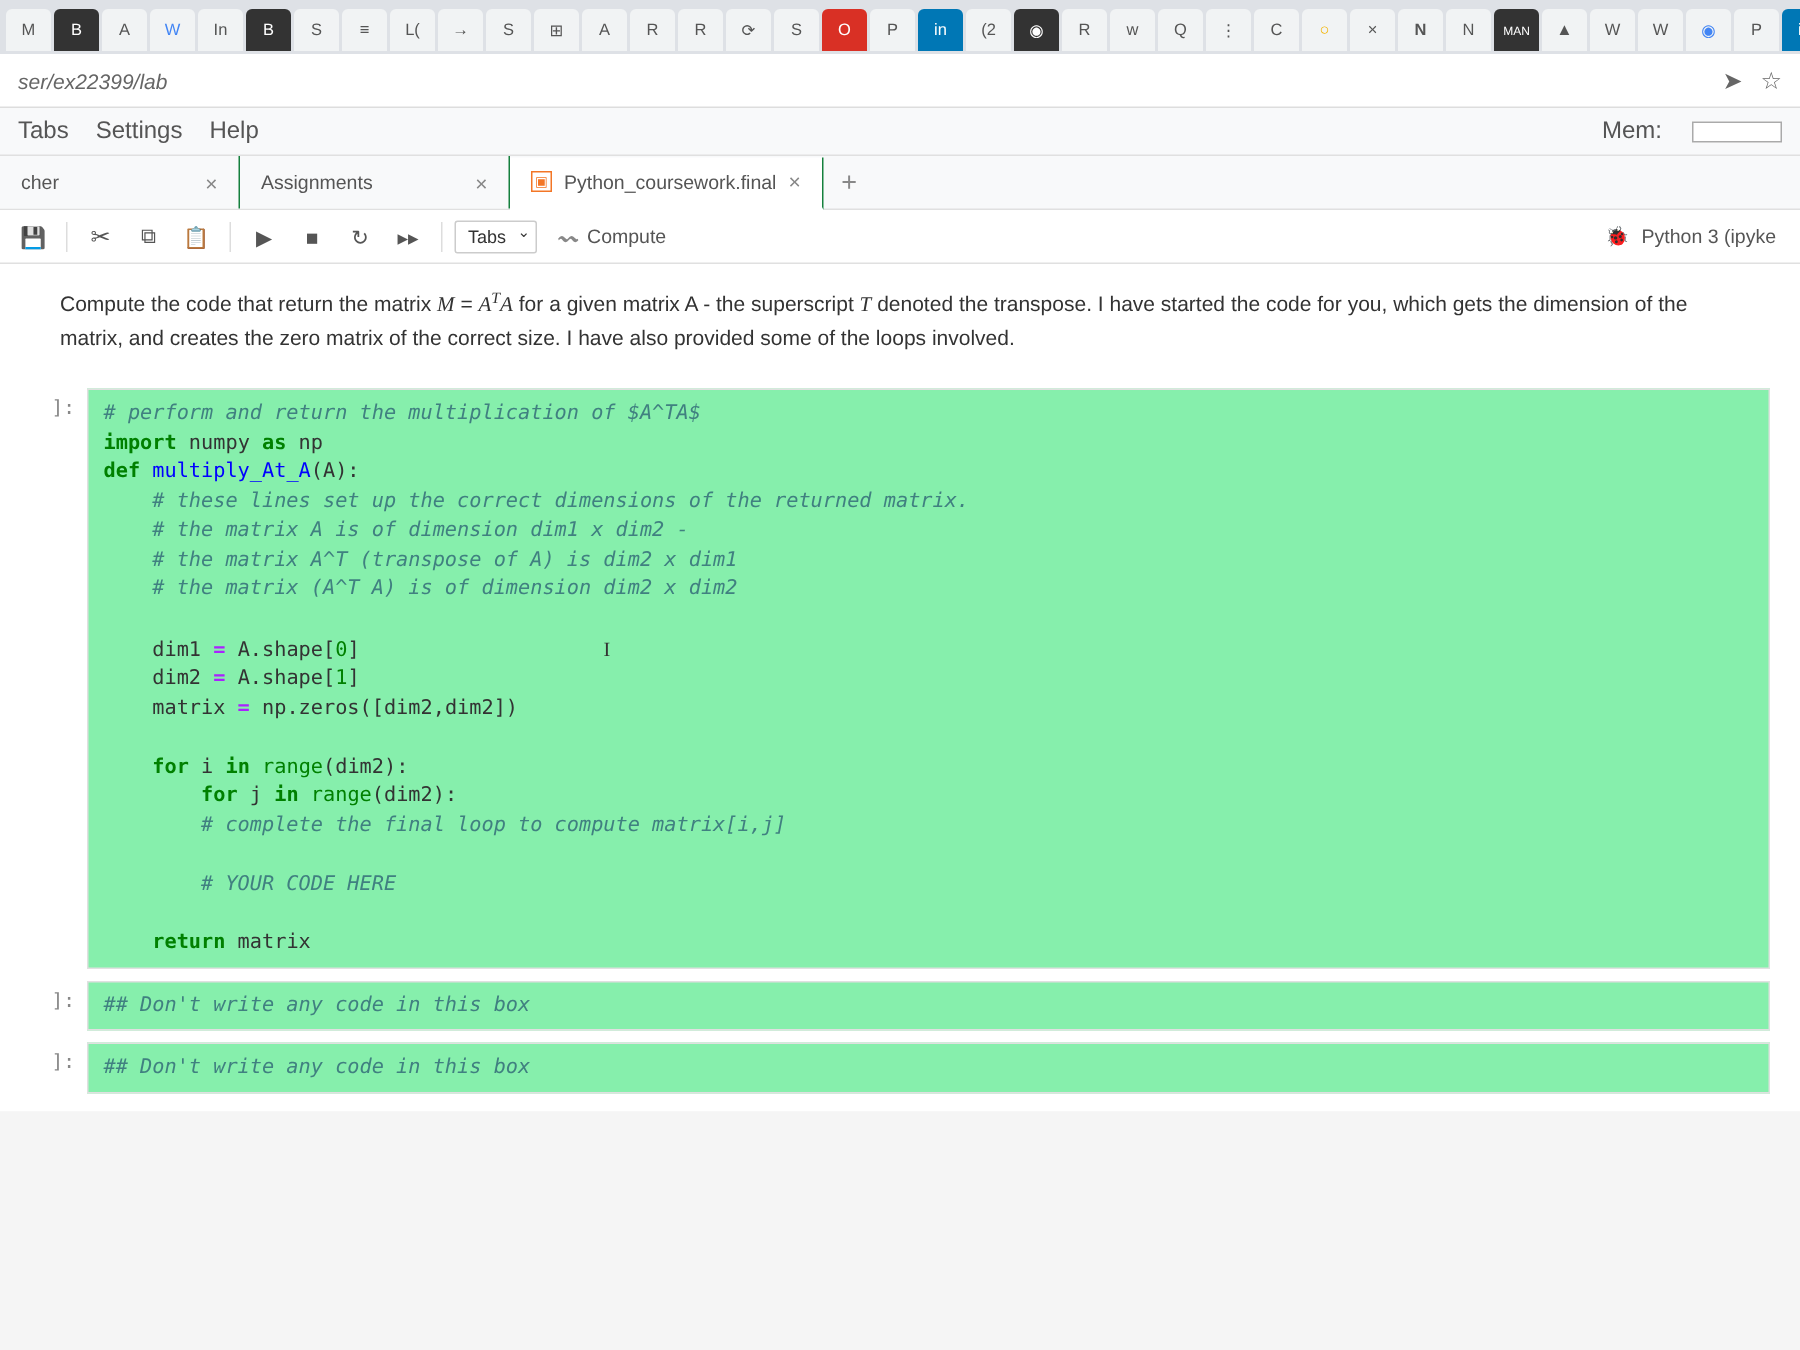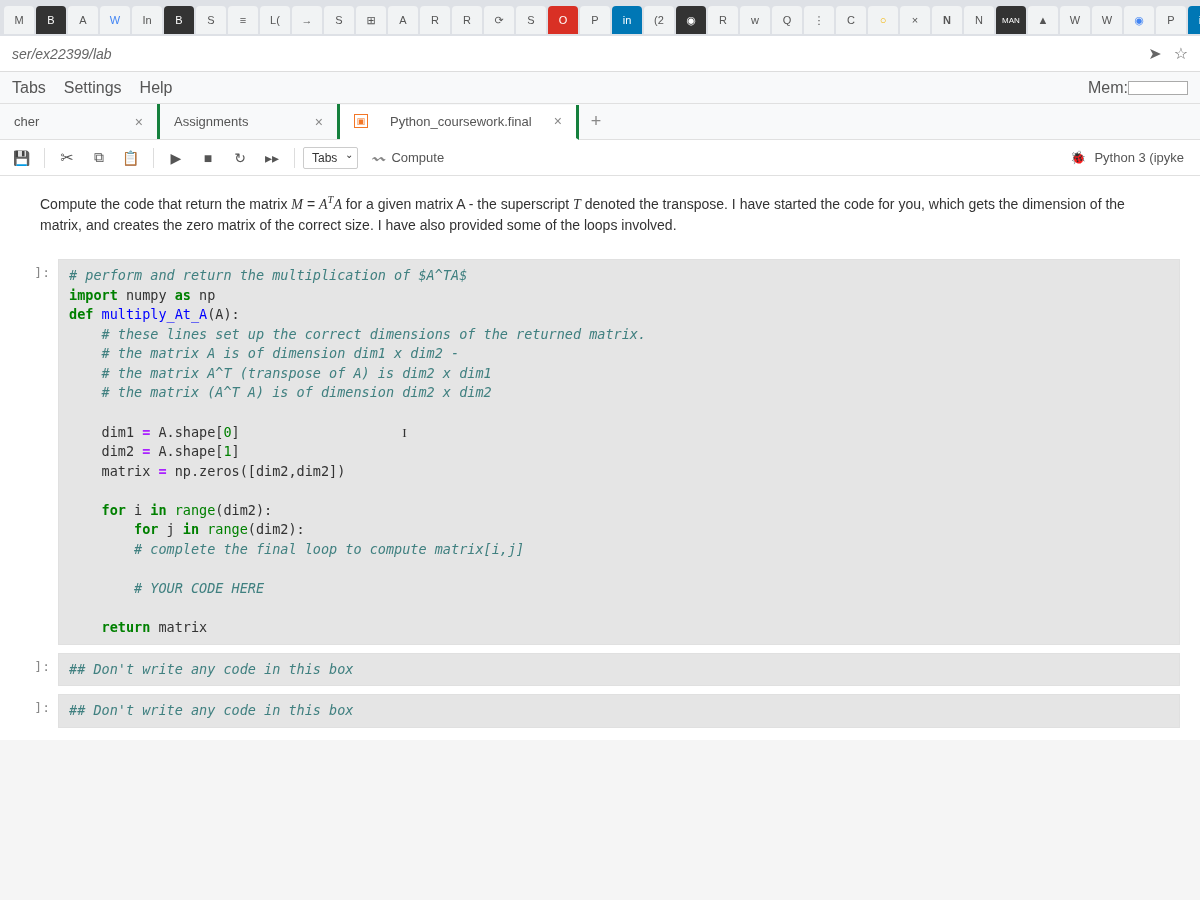--- a/index.html
+++ b/index.html
@@ -9,25 +9,25 @@
 .browser-tab { display: flex; align-items: center; justify-content: center; min-width: 30px; height: 28px; margin-right: 2px; background: #f1f3f4; border-radius: 4px 4px 0 0; font-size: 11px; color: #555; padding: 0 4px; }
 .browser-tab.dark { background: #333; color: #fff; }
 .browser-tab.blue { background: #0077b5; color: #fff; }
 .browser-tab.red { background: #d93025; color: #fff; }
 
 .url-bar { display: flex; align-items: center; background: #fff; height: 36px; padding: 0 12px; border-bottom: 1px solid #ddd; }
 .url-text { flex: 1; color: #666; font-size: 14px; font-style: italic; }
 .url-icons { display: flex; gap: 12px; align-items: center; color: #666; font-size: 16px; }
 
 .app-menu { display: flex; align-items: center; background: #f8f9fa; height: 32px; padding: 0 12px; gap: 18px; font-size: 16px; color: #555; border-bottom: 1px solid #e0e0e0; }
-.mem-indicator { margin-left: auto; display: flex; align-items: center; gap: 0; }
+.mem-indicator { margin-left: auto; display: flex; align-items: center; gap: 20px; }
 .mem-bar { width: 60px; height: 14px; border: 1px solid #aaa; background: #fff; }
 
 .file-tabs { display: flex; align-items: center; background: #f8f9fa; border-bottom: 1px solid #e0e0e0; height: 36px; }
-.file-tab { display: flex; align-items: center; gap: 22px; padding: 0 14px; height: 100%; border-right: 3px solid #15803d; font-size: 13px; color: #555; background: #f8f9fa; }
+.file-tab { display: flex; align-items: center; gap: 8px; padding: 0 14px; height: 100%; border-right: 1px solid #15803d; font-size: 13px; color: #555; background: #f8f9fa; }
 .file-tab.active { background: #fff; border-bottom: 2px solid #fff; margin-bottom: -1px; }
 .close-x { color: #888; font-size: 14px; }
 .nb-icon { width: 14px; height: 14px; border: 1px solid #f37626; background: #fff; display: inline-flex; align-items: center; justify-content: center; font-size: 9px; color: #f37626; }
 .tab-add { padding: 0 12px; font-size: 18px; color: #888; }
 
 .toolbar { display: flex; align-items: center; background: #fff; height: 36px; padding: 0 8px; gap: 4px; border-bottom: 1px solid #e0e0e0; }
 .tb-btn { width: 28px; height: 26px; display: flex; align-items: center; justify-content: center; color: #555; font-size: 14px; }
 .tb-btn.cut { font-size: 16px; }
 .tb-sep { width: 1px; height: 20px; background: #ddd; margin: 0 4px; }
 .tb-dropdown { padding: 3px 20px 3px 8px; border: 1px solid #ccc; border-radius: 2px; font-size: 12px; background: #fff; position: relative; }
@@ -37,21 +37,21 @@
 .kernel-label { margin-left: auto; display: flex; align-items: center; gap: 8px; font-size: 13px; color: #555; padding-right: 8px; }
 .bug-icon { color: #888; }
 
 .notebook { background: #fff; padding: 8px 0; }
 .md-cell { padding: 8px 40px 18px 40px; font-size: 14px; line-height: 1.55; color: #333; }
 .md-cell .math-i { font-style: italic; font-family: "Times New Roman", serif; }
 .md-cell .math-sup { font-style: italic; font-family: "Times New Roman", serif; font-size: 0.75em; vertical-align: super; }
 
 .code-cell { display: flex; padding: 4px 0; }
 .prompt-col { width: 58px; text-align: right; padding-right: 8px; color: #888; font-family: Menlo, Monaco, monospace; font-size: 13px; padding-top: 6px; user-select: none; }
-.code-area { flex: 1; background: #e5e5e5; border: 1px solid #e0e0e0; padding: 6px 10px; margin-right: 20px; font-family: Menlo, Monaco, "DejaVu Sans Mono", monospace; font-size: 13.5px; line-height: 1.45; white-space: pre; color: #333; overflow-x: auto; }
+.code-area { flex: 1; background: #86efac; border: 1px solid #e0e0e0; padding: 6px 10px; margin-right: 20px; font-family: Menlo, Monaco, "DejaVu Sans Mono", monospace; font-size: 13.5px; line-height: 1.45; white-space: pre; color: #333; overflow-x: auto; }
 .code-area .c-comment { color: #408080; font-style: italic; }
 .code-area .c-keyword { color: #008000; font-weight: bold; }
 .code-area .c-builtin { color: #008000; }
 .code-area .c-name { color: #0000ff; }
 .code-area .c-num { color: #008000; }
 .code-area .c-op { color: #aa22ff; font-weight: bold; }
 .cursor-I { font-family: serif; color: #333; }
 </style>
 </head>
 <body>

